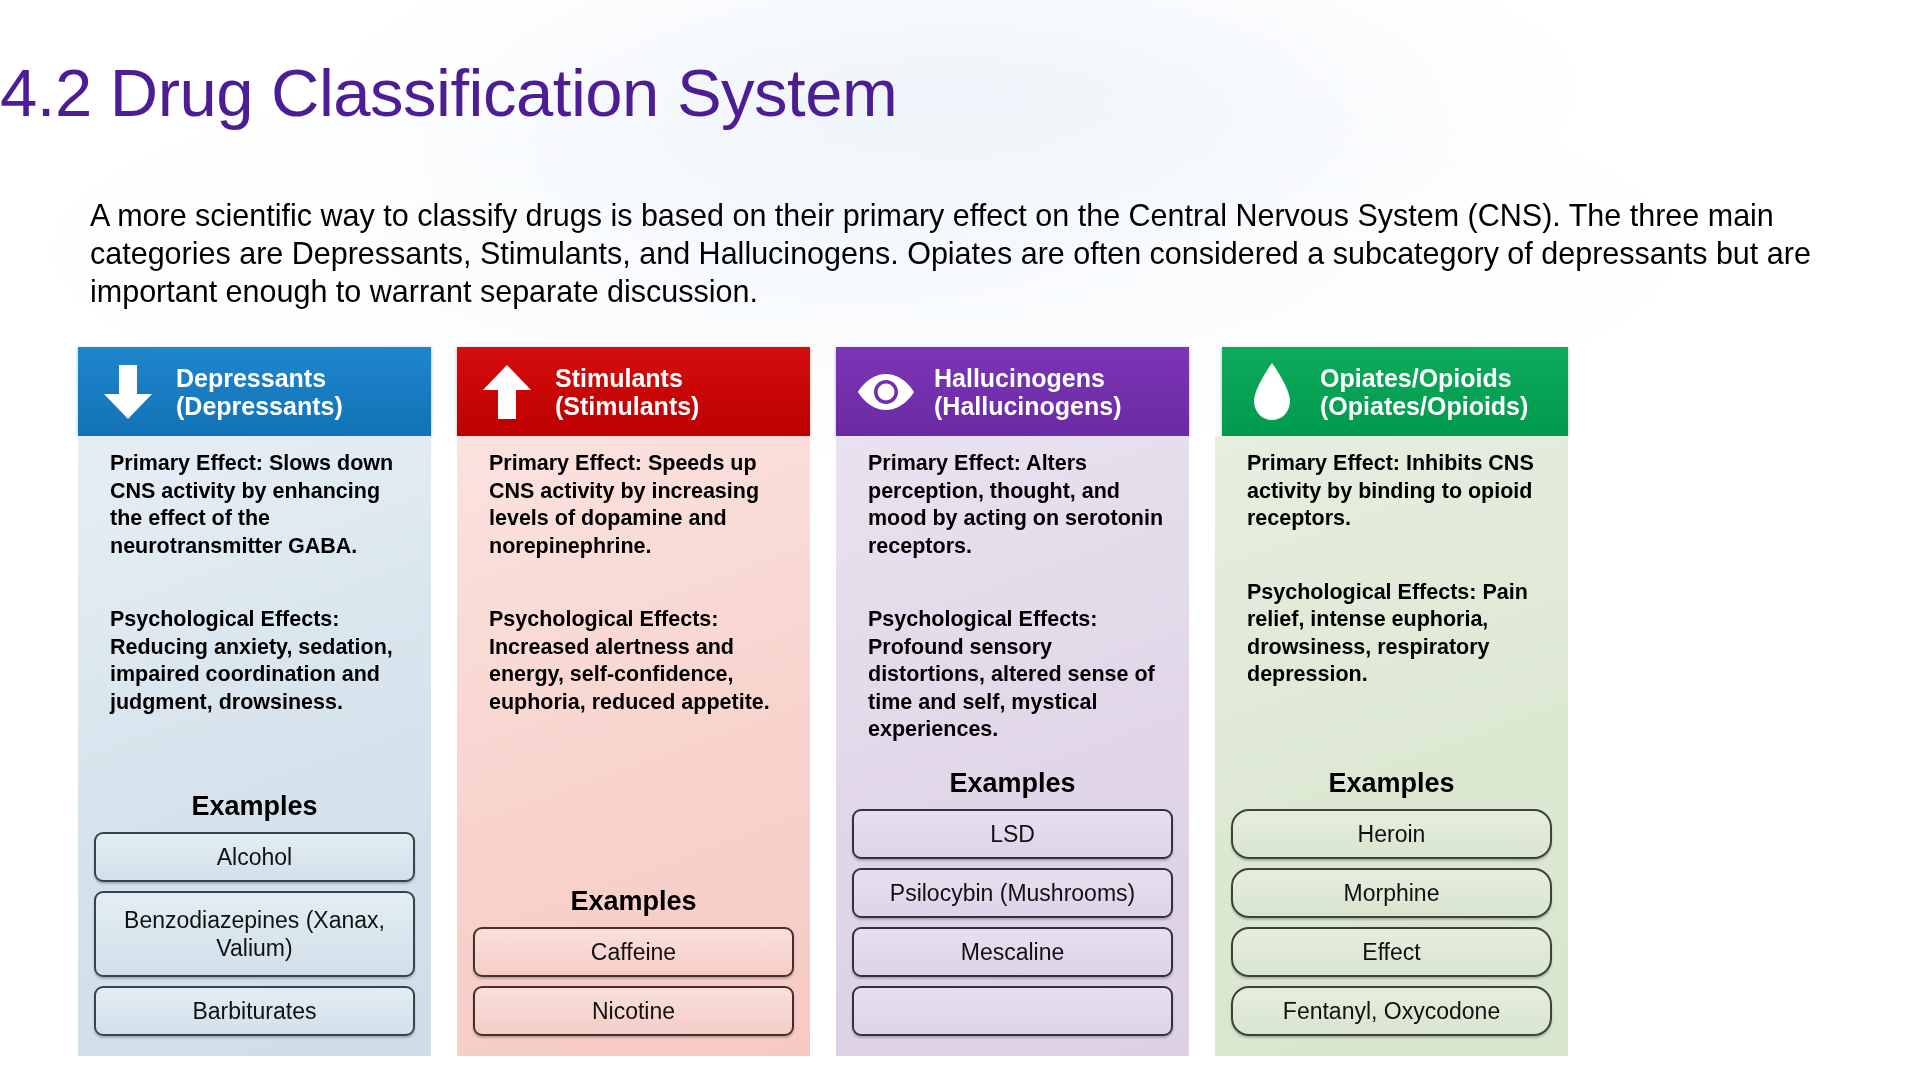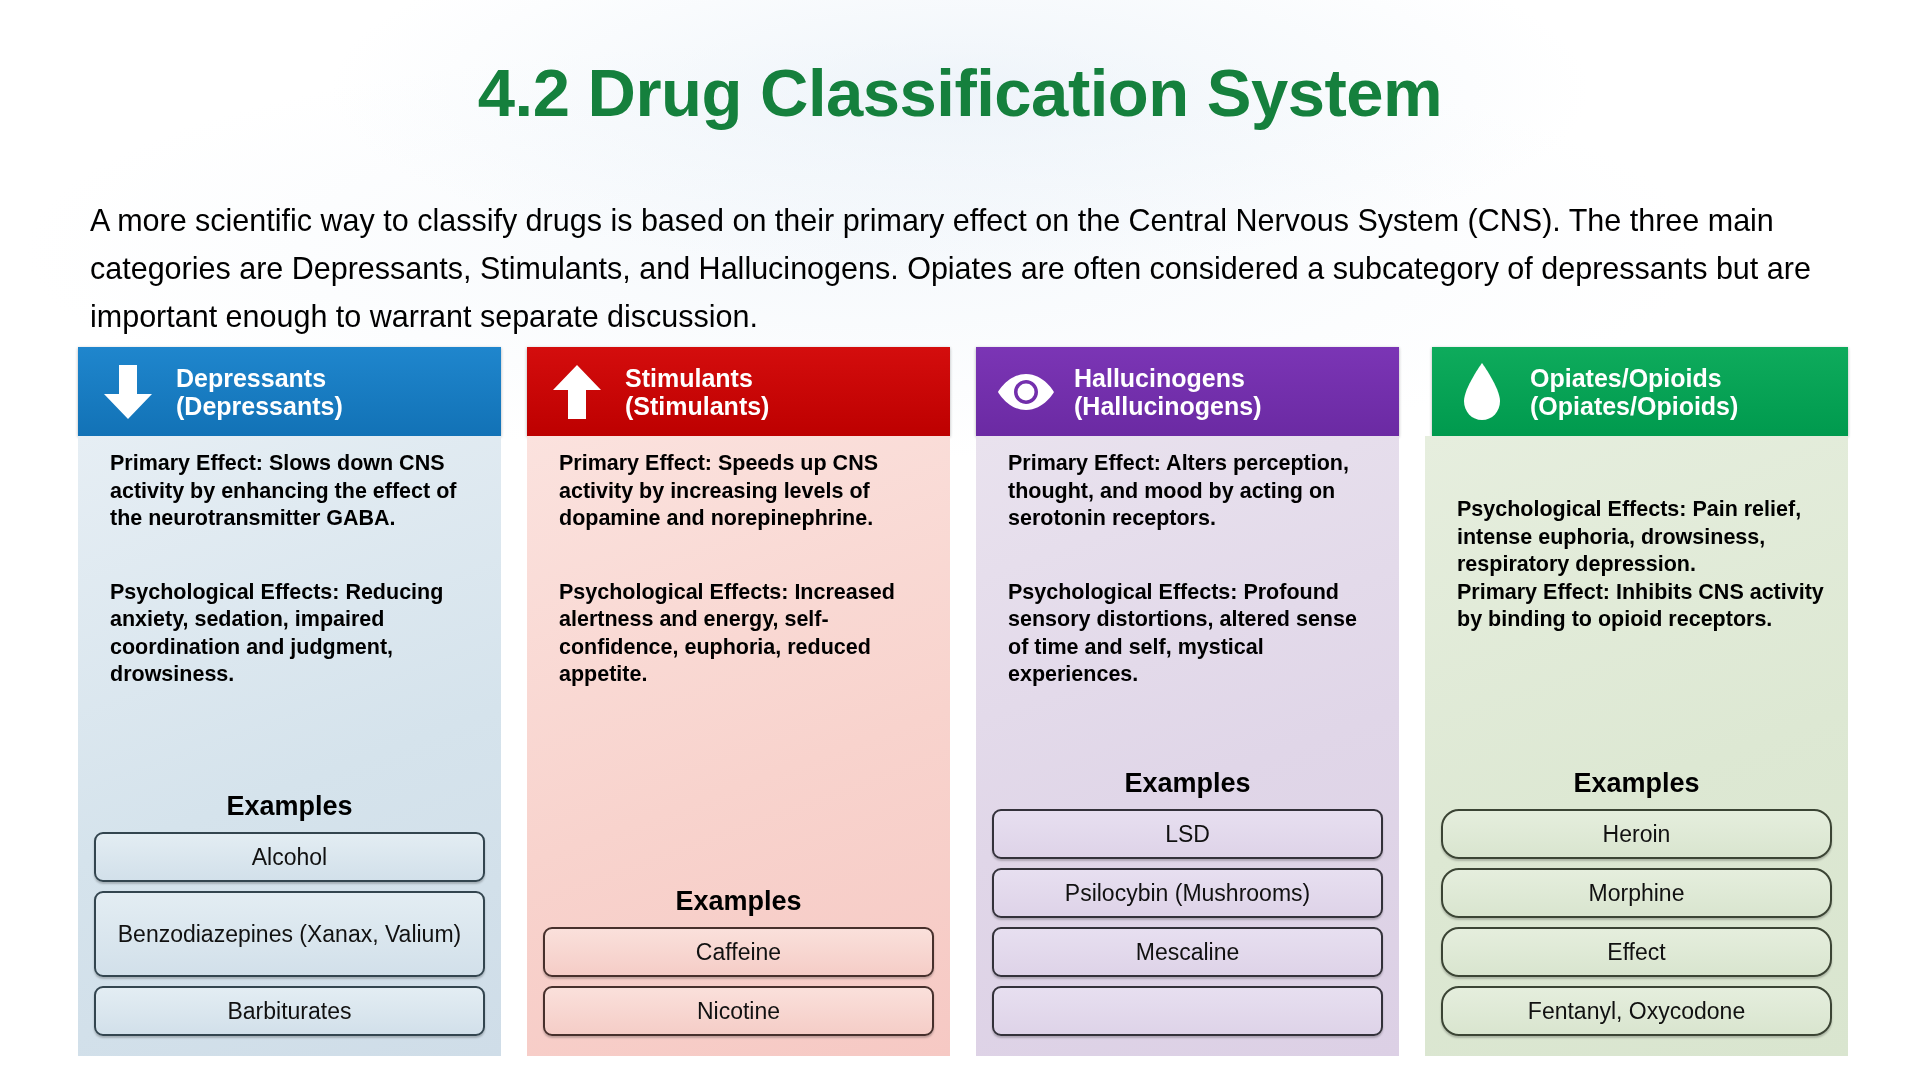--- a/index.html
+++ b/index.html
@@ -16,40 +16,40 @@
     background:
       radial-gradient(ellipse 900px 260px at 50% 90px, rgba(226,236,246,.55), rgba(255,255,255,0) 70%),
       radial-gradient(ellipse 1200px 300px at 45% 250px, rgba(232,240,248,.40), rgba(255,255,255,0) 70%);
     pointer-events:none;
   }
 
   .slide { position:relative; width:1920px; height:1080px; }
 
   .title{
     position:absolute; left:0; right:0; top:58px;
-    text-align:center;
+    text-align:left;
     font-size:67px;
-    font-weight:bold;
-    color:#15803d;
+    font-weight:normal;
+    color:#4c1d95;
     letter-spacing:-0.5px;
     line-height:1.05;
   }
 
   .intro{
     position:absolute;
     left:90px; top:196px; width:1730px;
     font-size:30.5px;
-    line-height:48px;
+    line-height:38px;
     color:#000000;
   }
 
   .cards{
     position:absolute;
     left:78px; top:347px;
-    width:1770px;
+    width:1490px;
     display:flex;
     gap:26px;
     justify-content:space-between;
   }
   .card{
     width:428px;
     display:flex;
     flex-direction:column;
   }
 
@@ -220,22 +220,22 @@
           <svg width="46" height="64" viewBox="0 0 46 64">
             <path d="M23 3 C23 3 5 28 5 41 C5 52 13 60 23 60 C33 60 41 52 41 41 C41 28 23 3 23 3 Z" fill="#ffffff"></path>
           </svg>
         </span>
         <div class="hdr-text">
           <div>Opiates/Opioids</div>
           <div>(Opiates/Opioids)</div>
         </div>
       </div>
       <div class="card-body">
+        <div class="para">Primary Effect: Inhibits CNS activity by binding to opioid receptors.</div>
         <div class="para second">Psychological Effects: Pain relief, intense euphoria, drowsiness, respiratory depression.</div>
-        <div class="para">Primary Effect: Inhibits CNS activity by binding to opioid receptors.</div>
         <div class="examples-title">Examples</div>
         <div class="ex-list">
           <div class="ex-item">Heroin</div>
           <div class="ex-item">Morphine</div>
           <div class="ex-item">Effect</div>
           <div class="ex-item">Fentanyl, Oxycodone</div>
         </div>
       </div>
     </div>
 

